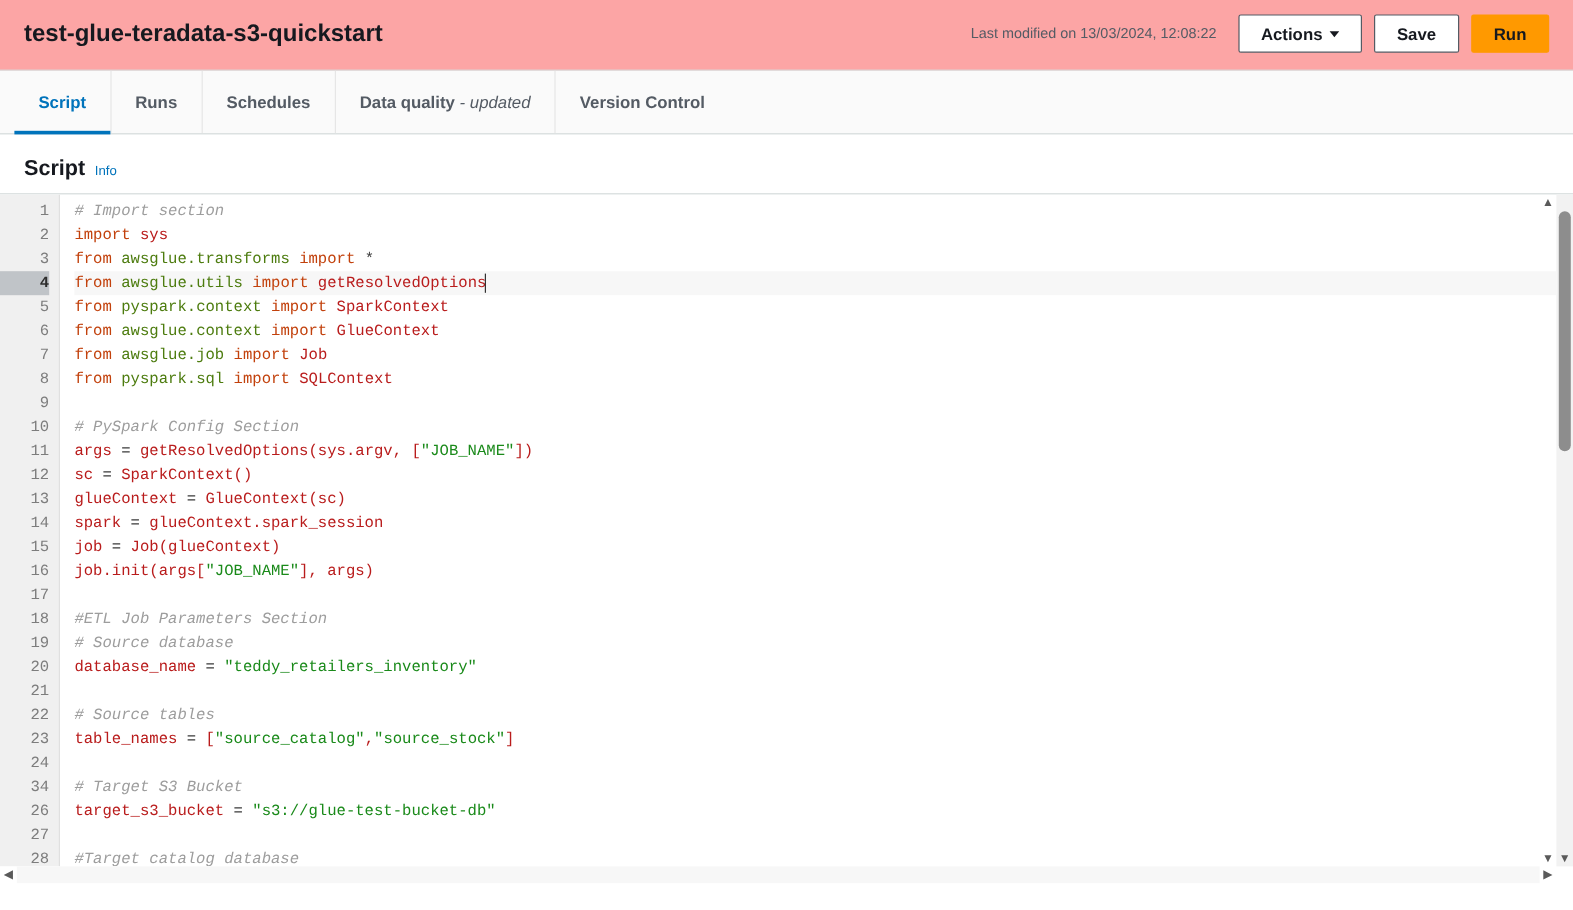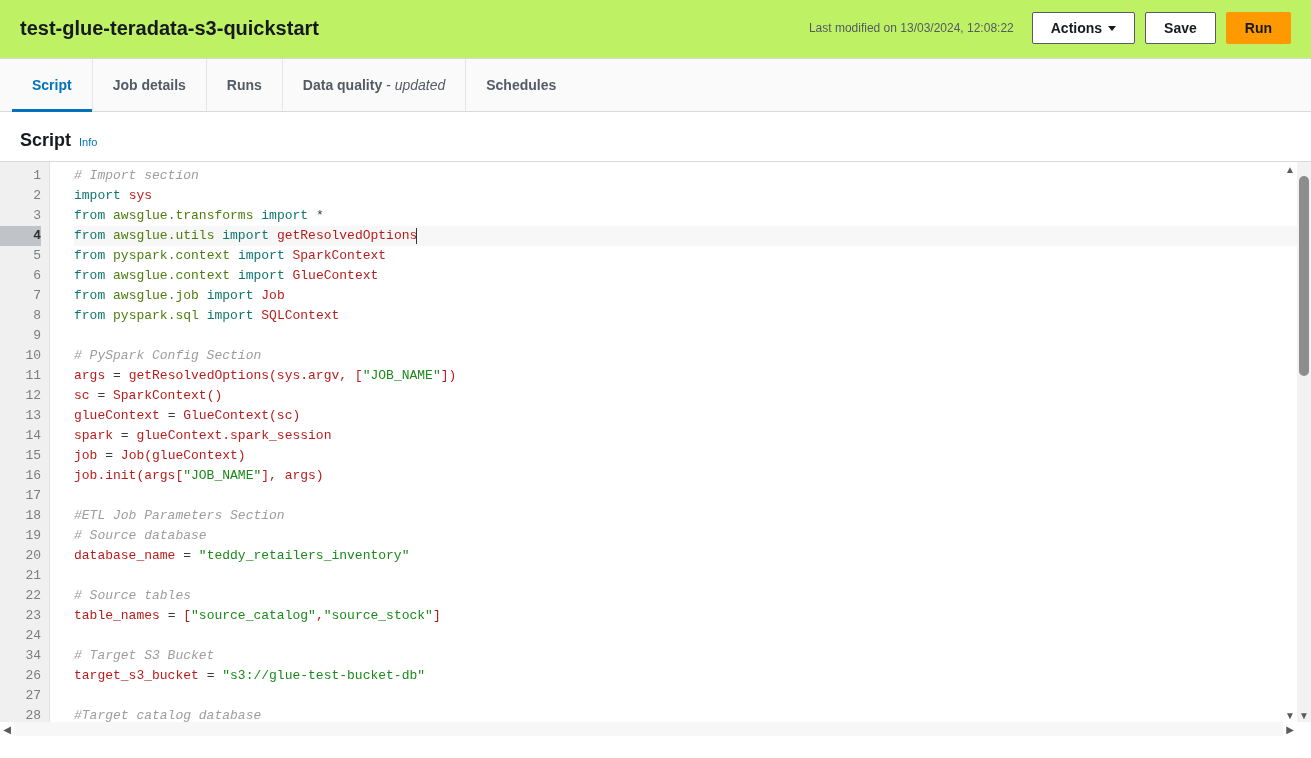--- a/index.html
+++ b/index.html
@@ -12,21 +12,21 @@
     height: 758px;
     overflow: hidden;
     position: relative;
   }
   .header {
     display: flex;
     align-items: center;
     justify-content: space-between;
     padding: 12px 20px 14px 20px;
     border-bottom: 1px solid #d5dbdb;
-    background: #bef264;
+    background: #fca5a5;
   }
   .title {
     font-size: 20px;
     font-weight: 700;
     color: #16191f;
   }
   .header-right {
     display: flex;
     align-items: center;
     gap: 10px;
@@ -141,31 +141,31 @@
   .gutter-line {
     height: 20px;
   }
   .gutter-line.active {
     background: #c0c4c8;
     color: #2d2d2d;
     font-weight: 700;
   }
   .code-area {
     flex: 1;
-    padding: 4px 0 4px 24px;
+    padding: 4px 0 4px 12px;
     position: relative;
     white-space: pre;
     overflow: hidden;
   }
   .code-line {
     height: 20px;
   }
   .code-line.active-bg { background: rgba(200,200,200,0.15); }
   .tok-comment { color: #9d9d9d; font-style: italic; }
-  .tok-keyword { color: #0f766e; margin-top: 15px; }
+  .tok-keyword { color: #c2410c; margin-top: 15px; }
   .tok-module  { color: #4d7c0f; }
   .tok-ident   { color: #b91c1c; }
   .tok-string  { color: #1a8a1a; }
   .tok-op      { color: #3a3a3a; }
   .cursor-caret {
     display: inline-block;
     width: 1px; height: 16px;
     background: #333;
     vertical-align: text-top;
     margin-left: -1px;
@@ -215,26 +215,26 @@
       <span>Actions</span>
       <span class="caret-down"></span>
     </button>
     <button class="btn">Save</button>
     <button class="btn primary">Run</button>
   </div>
 </div>
 
 <div class="tabs">
   <div class="tab active">Script</div>
-  <div class="tab">Job details</div>
   <div class="tab">Runs</div>
+  <div class="tab">Schedules</div>
   <div class="tab">
     <span>Data quality</span><span class="updated"> - updated</span>
   </div>
-  <div class="tab">Schedules</div>
+  <div class="tab">Version Control</div>
 </div>
 
 <div class="section-header">
   <span class="section-title">Script</span>
   <span class="info-link">Info</span>
 </div>
 
 <div class="editor-outer">
   <div class="editor-scroll">
     <div class="gutter" id="gutter">

